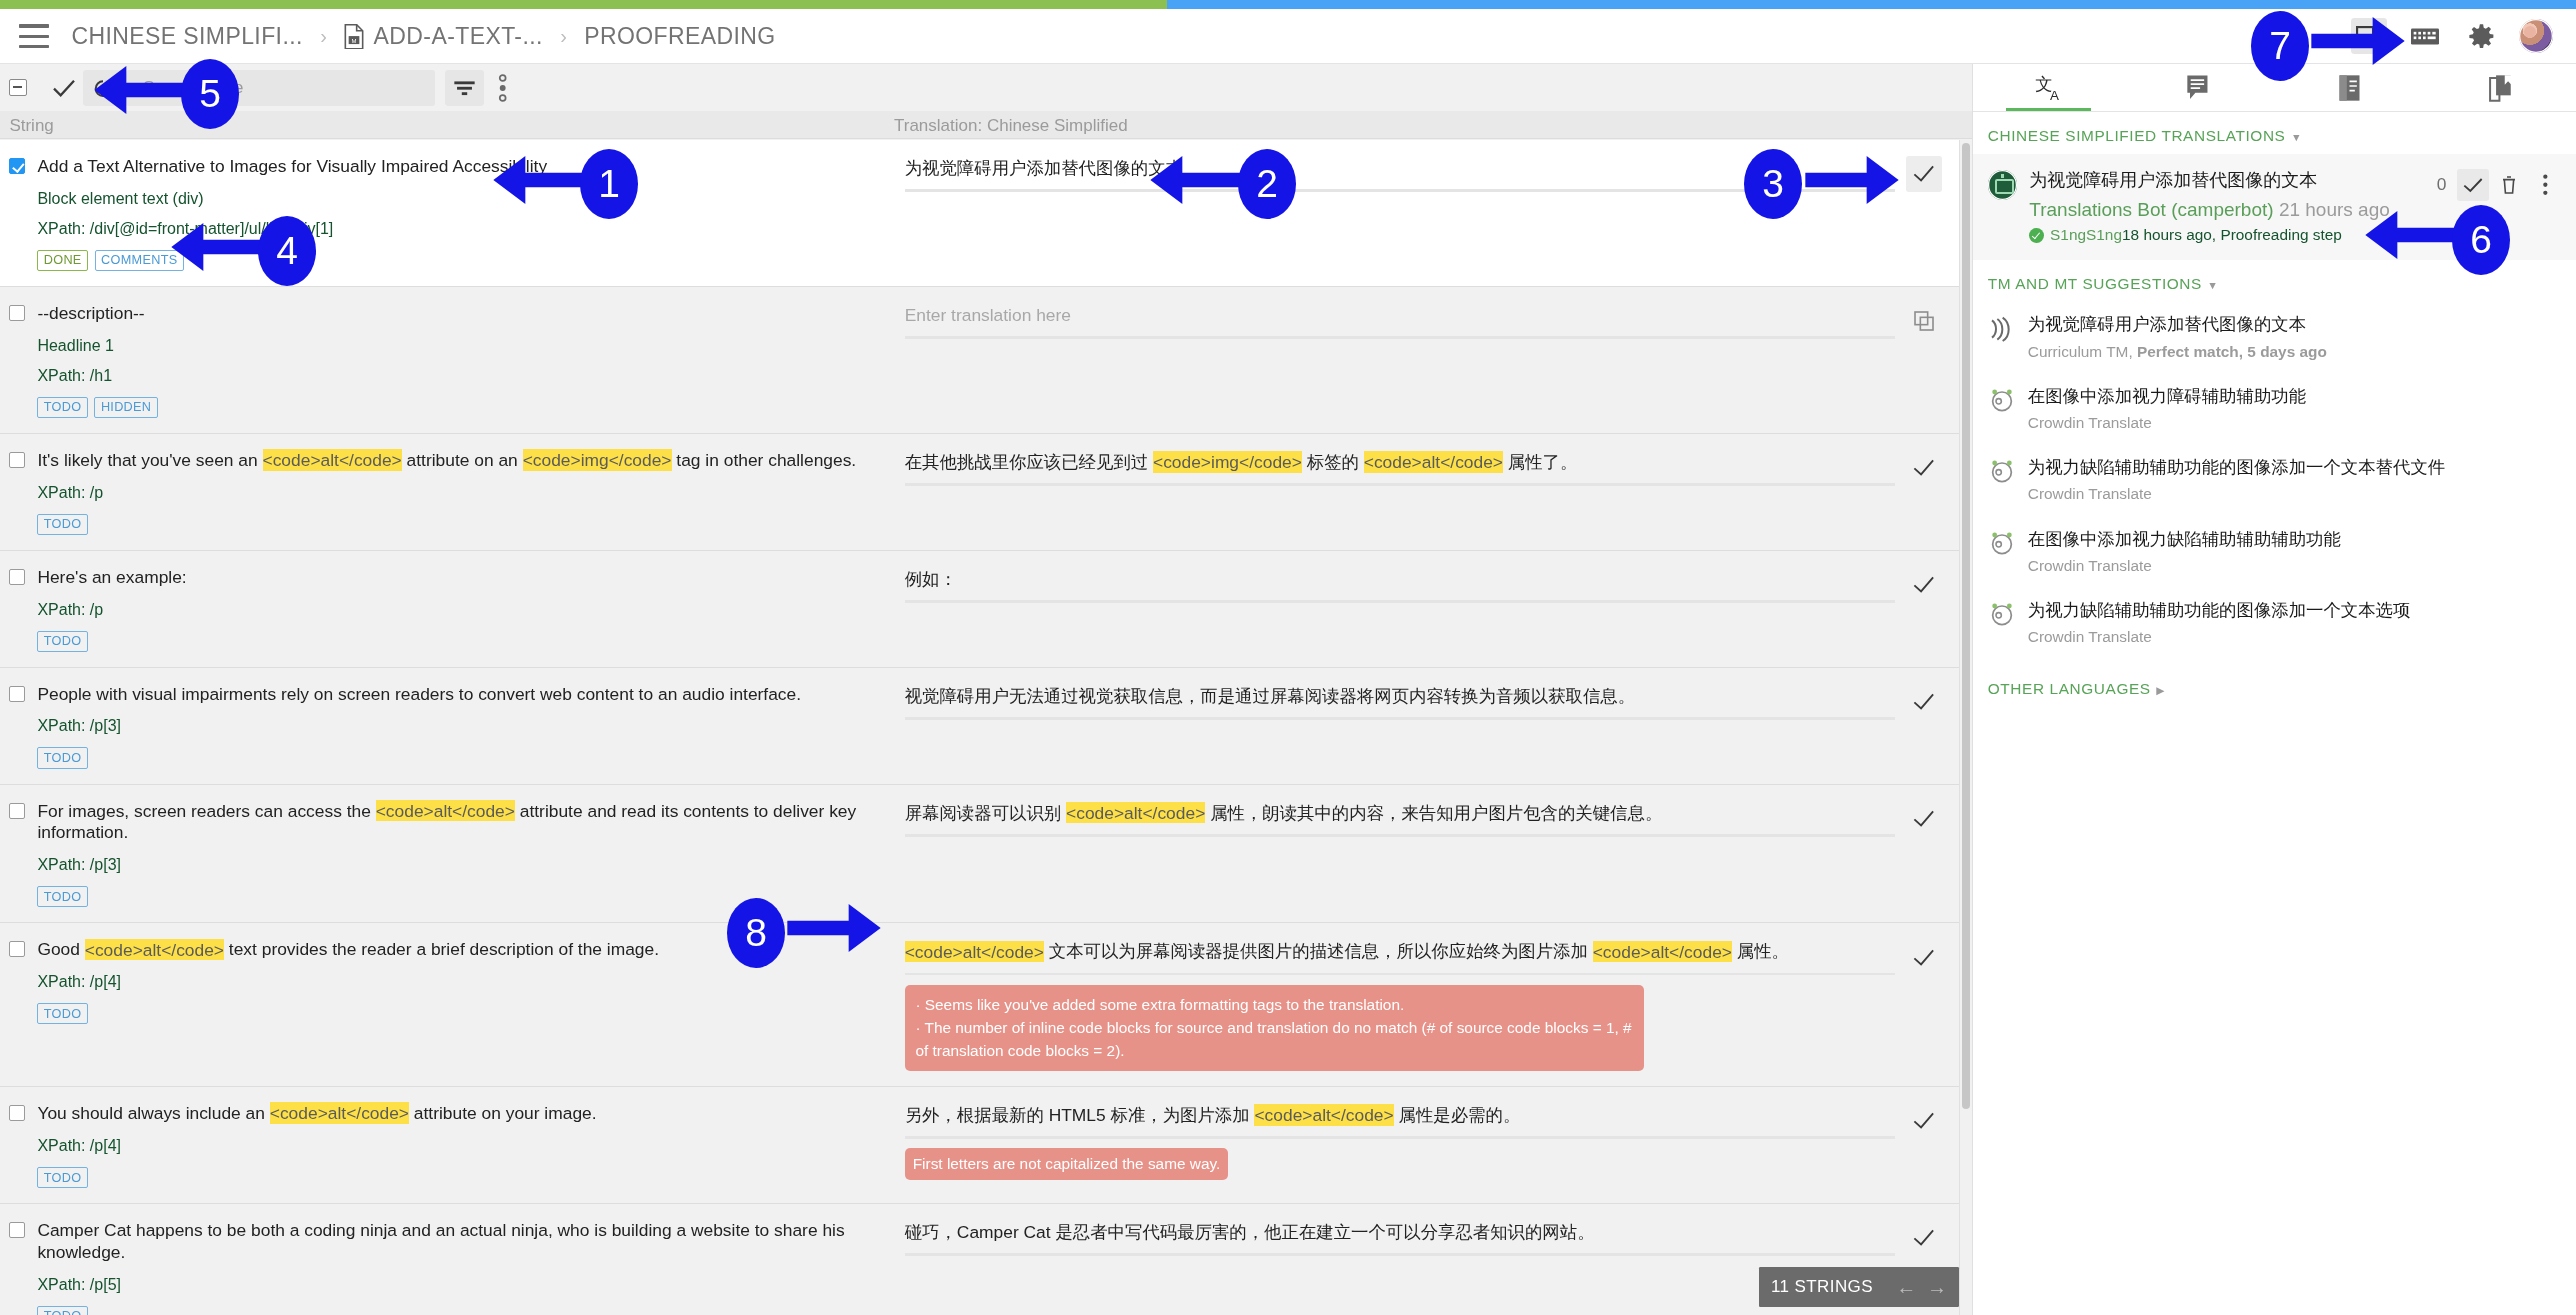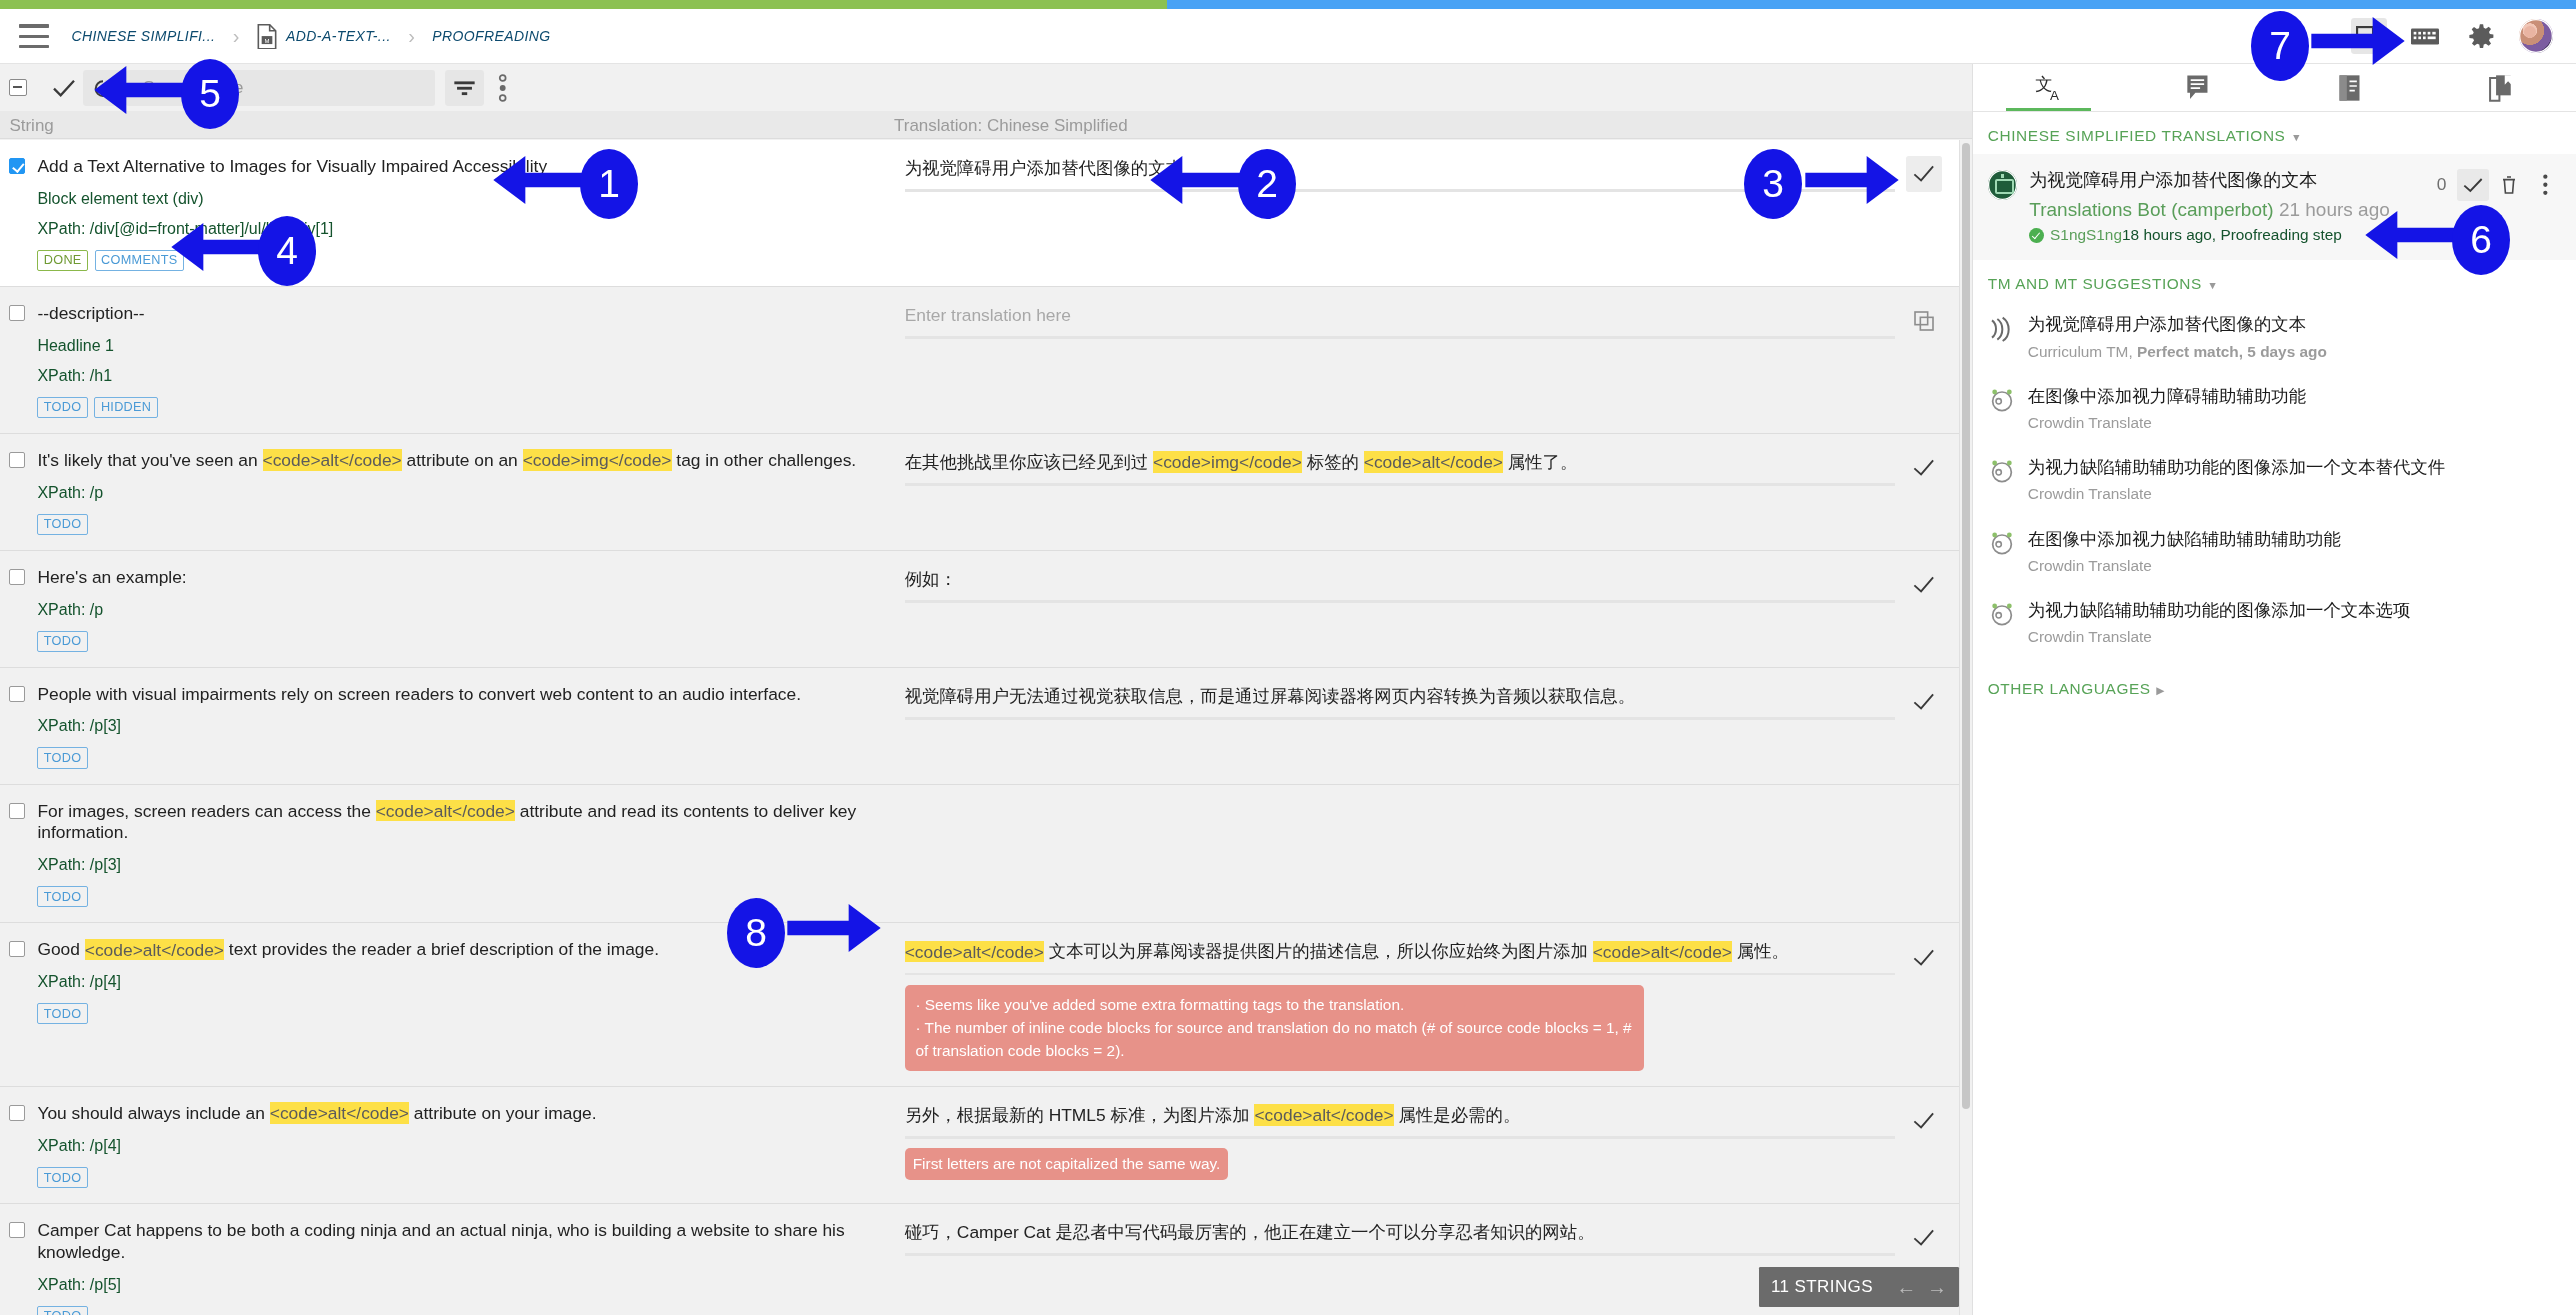--- a/index.html
+++ b/index.html
@@ -19,23 +19,22 @@
   
   #header {
     position: absolute; top: 9.4px; left: 0; width: 2576px; height: 55px;
     background: #ffffff; border-bottom: 0.7px solid #e4e4e4;
     display: flex; align-items: center;
   }
   #hamburger { width: 29.5px; height: 24px; margin-left: 19px; margin-right: 23px;
     display: flex; flex-direction: column; justify-content: space-between; cursor: pointer; }
   #hamburger span { display: block; height: 3.4px; background: #6b6b6b; border-radius: 0.7px; }
   .crumb {
-    font-size: 14px; letter-spacing: 0.4px; color: #0c4a6e; text-transform: uppercase;
+    font-size: 23px; letter-spacing: 0.4px; color: #737373; text-transform: uppercase;
     white-space: nowrap;
-    font-style: italic;
   }
   .crumb-sep { font-size: 20px; color: #bdbdbd; margin: 0 17.4px; }
   .file-ico {
     display: inline-flex; width: 20px; height: 25.5px; margin-right: 9.4px; position: relative;
     vertical-align: middle;
   }
   .file-ico svg { width: 20px; height: 25.5px; }
   .crumb-group { display: flex; align-items: center; }
 
   #header-right { margin-left: auto; display: flex; align-items: center; margin-right: 23px; gap: 20px; }
@@ -466,20 +465,35 @@
     </div>
     <div class="row">
       <div class="cell-src">
         <div class="src-line">
           <span class="cb"></span>
           <span class="src-text">For images, screen readers can access the <code class="tag">&lt;code&gt;alt&lt;/code&gt;</code> attribute and read its contents to deliver key information.</span>
         </div>
         <div class="meta">XPath: /p[3]</div>
         <div class="badges">
           <span class="badge todo">TODO</span>
+        </div>
+      </div>
+      <div class="cell-trn">
+        <div class="trn-row">
+          <div class="trn-main">
+            <div class="trn-text">屏幕阅读器可以识别 <code class="tag">&lt;code&gt;alt&lt;/code&gt;</code> 属性，朗读其中的内容，来告知用户图片包含的关键信息。</div>
+            <div class="trn-underline"></div>
+          </div>
+          <div class="trn-actions">
+            <span class="check-btn">
+              <svg width="21.5" height="17.4" viewBox="0 0 32 26">
+                <path d="M2 14l10 9L30 2" fill="none" stroke="#3a3a3a" stroke-width="2.8"></path>
+              </svg>
+            </span>
+          </div>
         </div>
       </div>
     </div>
     <div class="row">
       <div class="cell-src">
         <div class="src-line">
           <span class="cb"></span>
           <span class="src-text">Good <code class="tag">&lt;code&gt;alt&lt;/code&gt;</code> text provides the reader a brief description of the image.</span>
         </div>
         <div class="meta">XPath: /p[4]</div>

